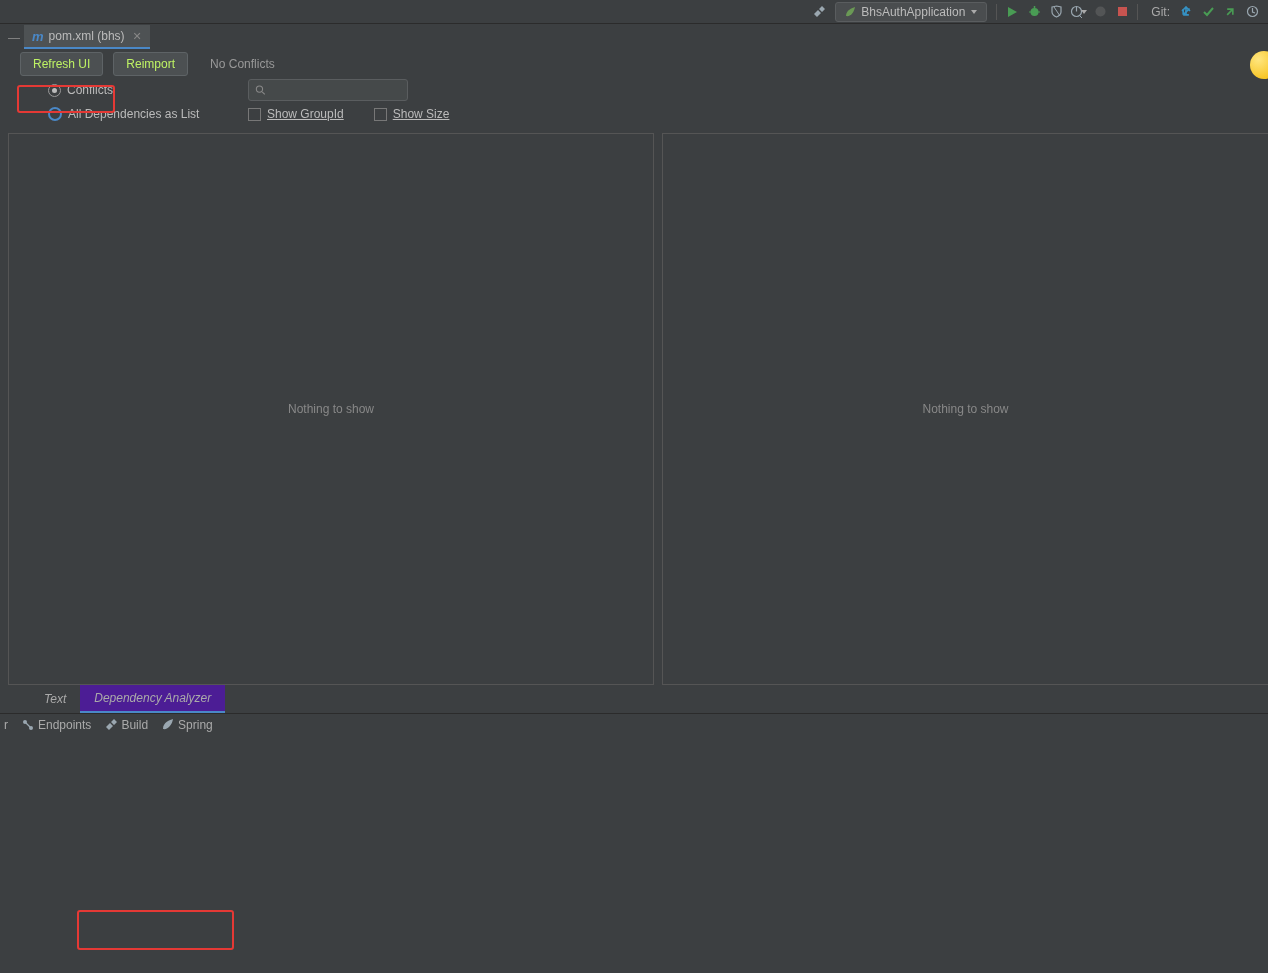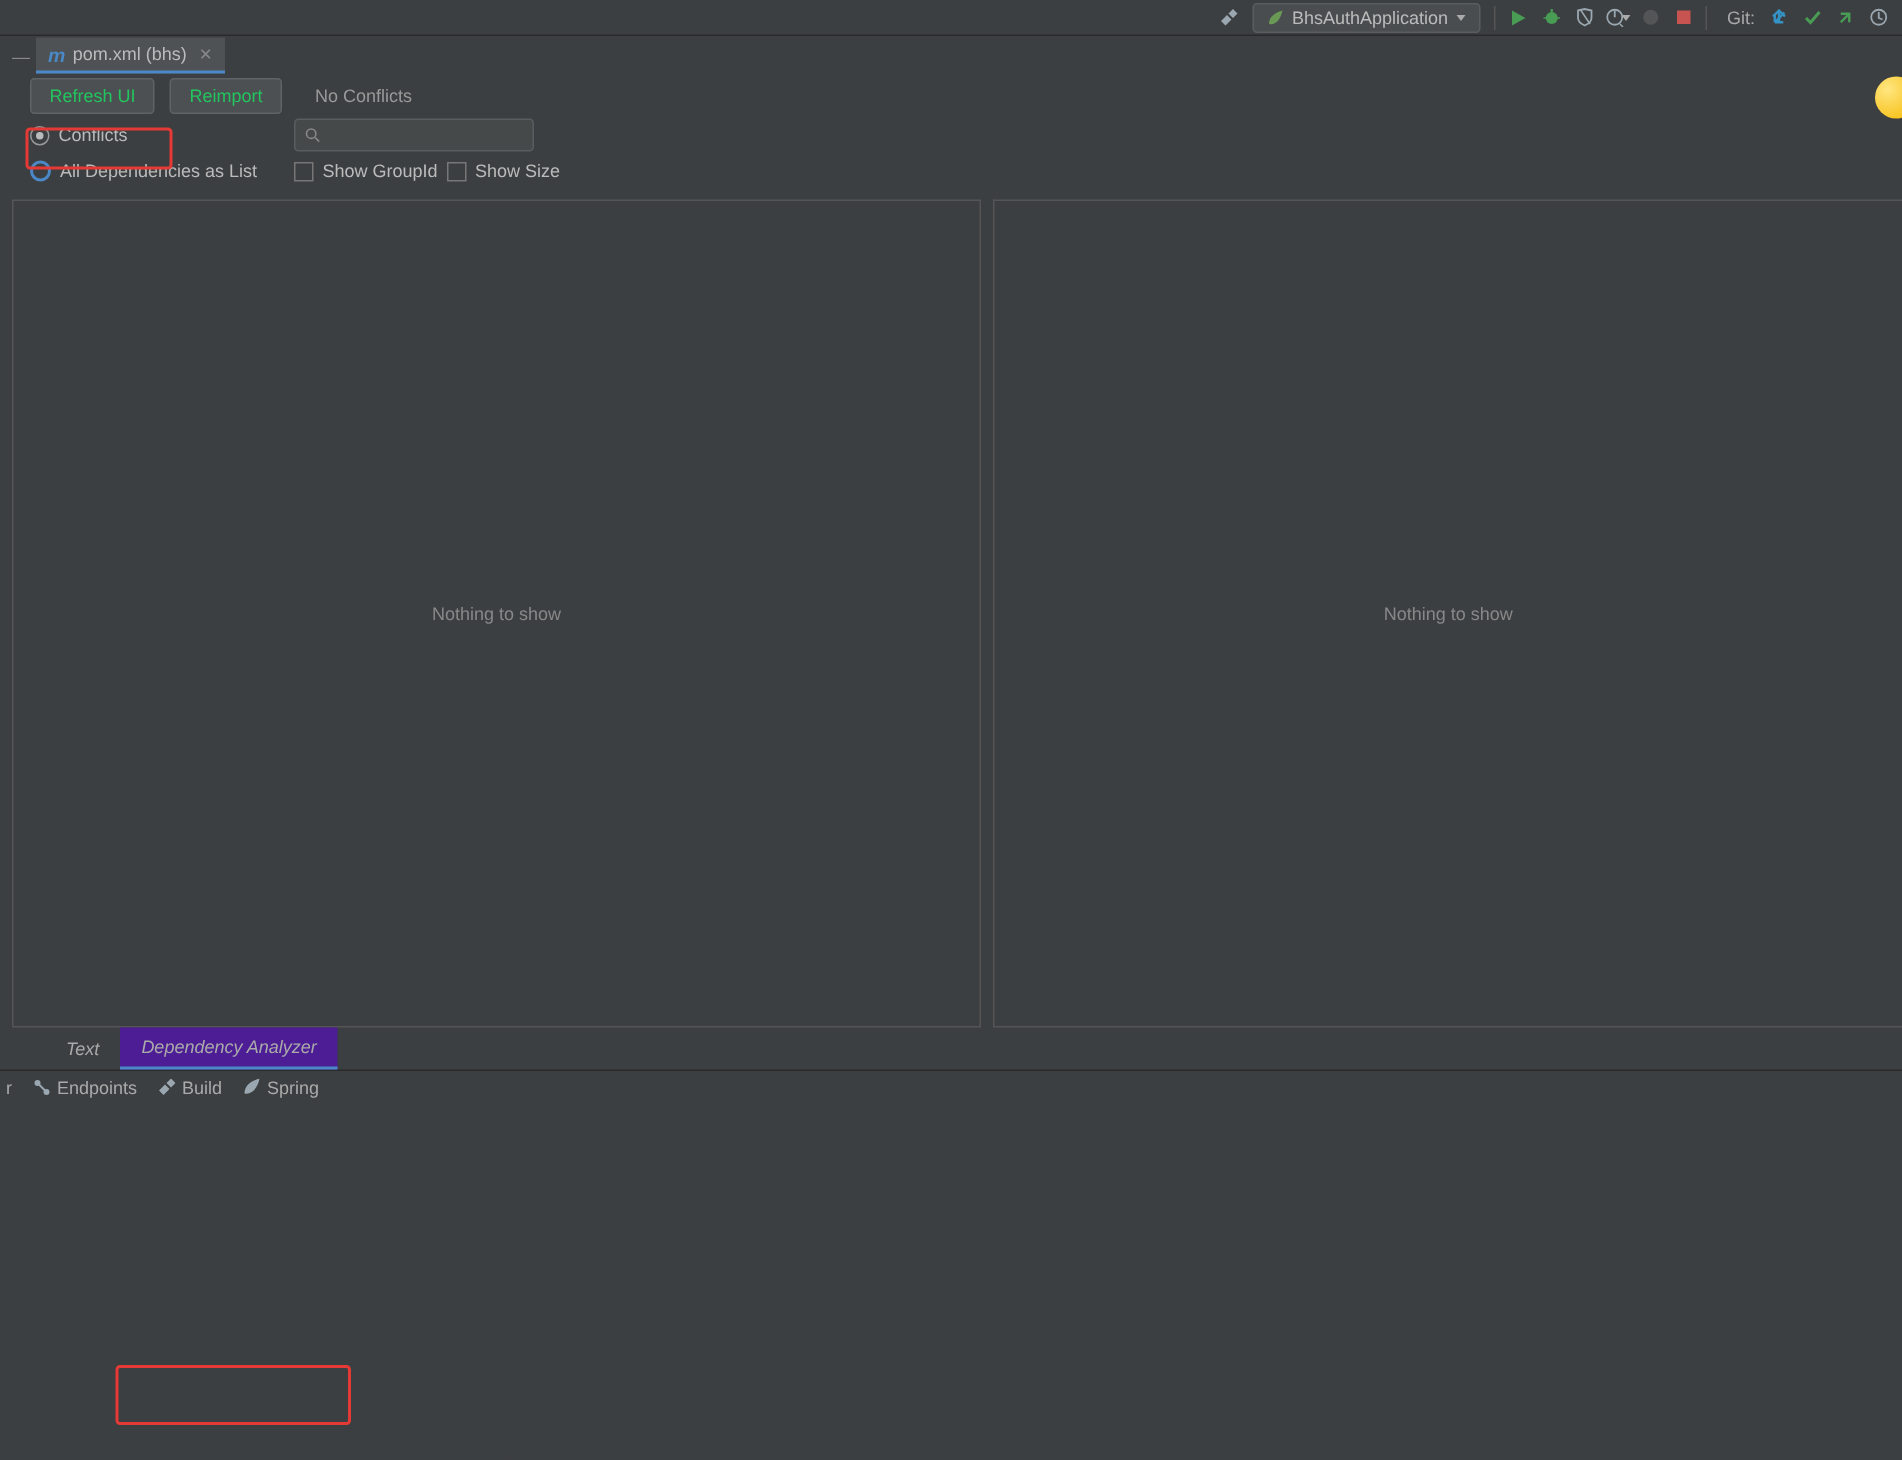--- a/index.html
+++ b/index.html
@@ -89,21 +89,21 @@
   height: 30px;
   display: flex;
   align-items: center;
   padding: 4px 20px;
   gap: 10px;
   position: relative;
 }
 .btn {
   background: #4c5052;
   border: 1px solid #5e6366;
-  color: #22c55e;
+  color: #bef264;
   padding: 4px 12px;
   border-radius: 3px;
   cursor: pointer;
   font-size: 12px;
 }
 .status-text {
   color: #999;
   margin-left: 12px;
 }
 .yellow-bubble {
@@ -114,22 +114,23 @@
   height: 28px;
   background: radial-gradient(circle at 30% 30%, #ffe680, #f5b800);
   border-radius: 50%;
 }
 .options-area {
   padding: 0 20px 6px 20px;
 }
 .options-row {
   display: flex;
   align-items: center;
-  gap: 6px;
+  gap: 30px;
   margin-bottom: 6px;
+  margin-left: 28px;
 }
 .radio-group {
   display: flex;
   align-items: center;
   gap: 6px;
   cursor: pointer;
   width: 170px;
 }
 .radio-circle {
   width: 13px;
@@ -173,20 +174,21 @@
   outline: none;
   color: #bbb;
   width: 100%;
   font-size: 12px;
 }
 .checkbox-group {
   display: flex;
   align-items: center;
   gap: 6px;
   cursor: pointer;
+  text-decoration: underline;
 }
 .checkbox-box {
   width: 13px;
   height: 13px;
   border: 1px solid #777;
   background: #3c3f41;
 }
 .panels {
   display: flex;
   gap: 8px;

